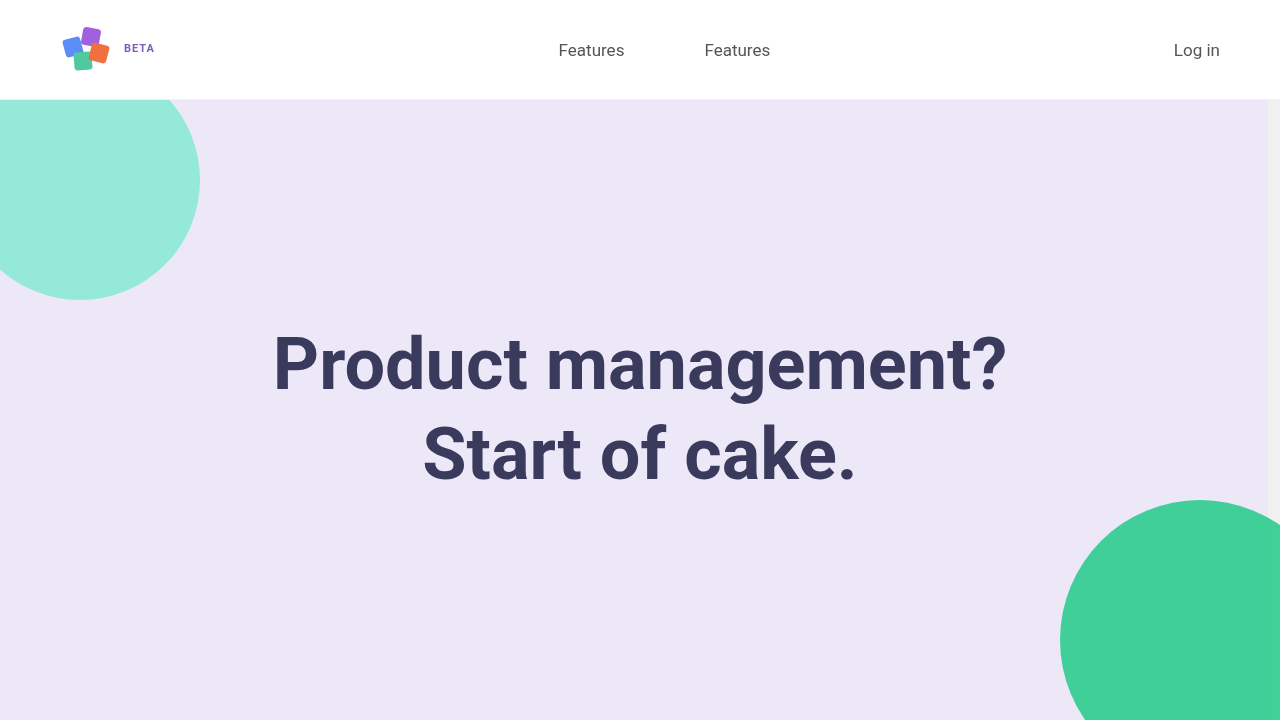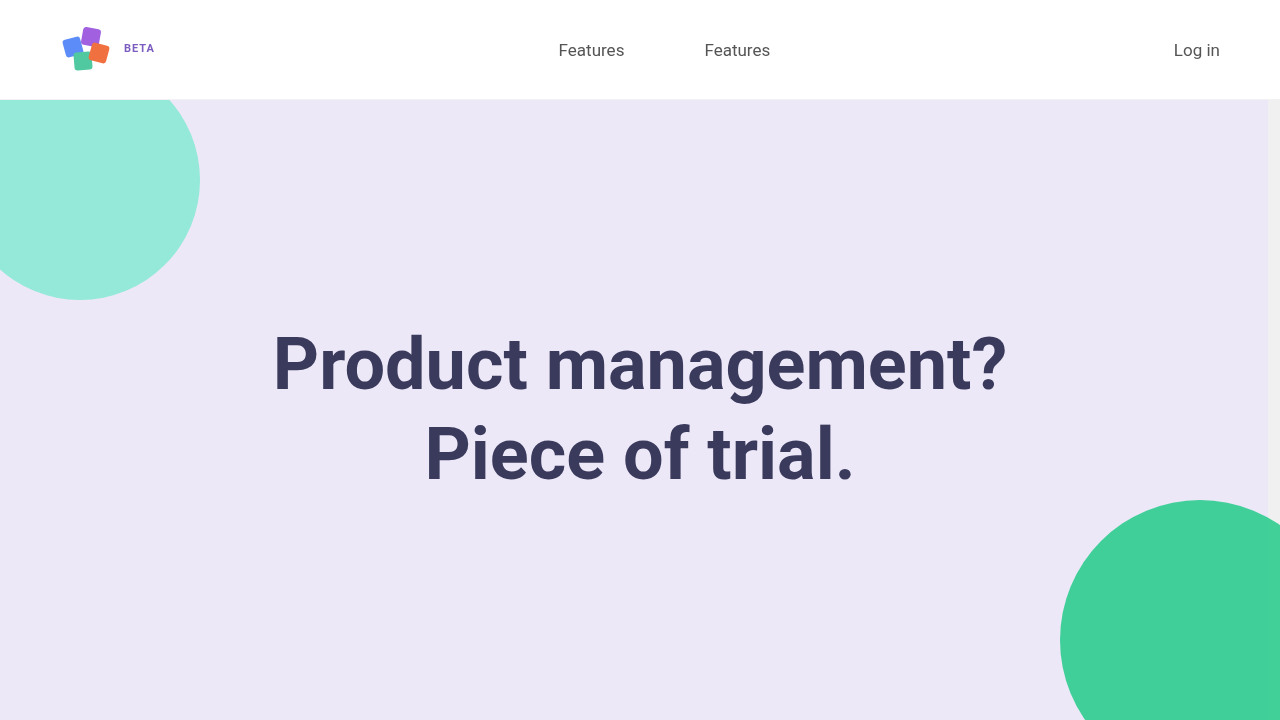--- a/index.html
+++ b/index.html
@@ -202,20 +202,20 @@
 
 <section class="hero">
 
   <div class="circle-tl"></div>
 
   <div class="circle-br"></div>
 
   <div class="hero-text">
     <h1 class="hero-heading">
       <span>Product management?</span><br>
-      <span>Piece of trial.</span>
+      <span>Start of cake.</span>
     </h1>
   </div>
 </section>
 
 <div class="scrollbar">
   <div class="scrollbar-thumb"></div>
 </div>
 
 </body></html>

